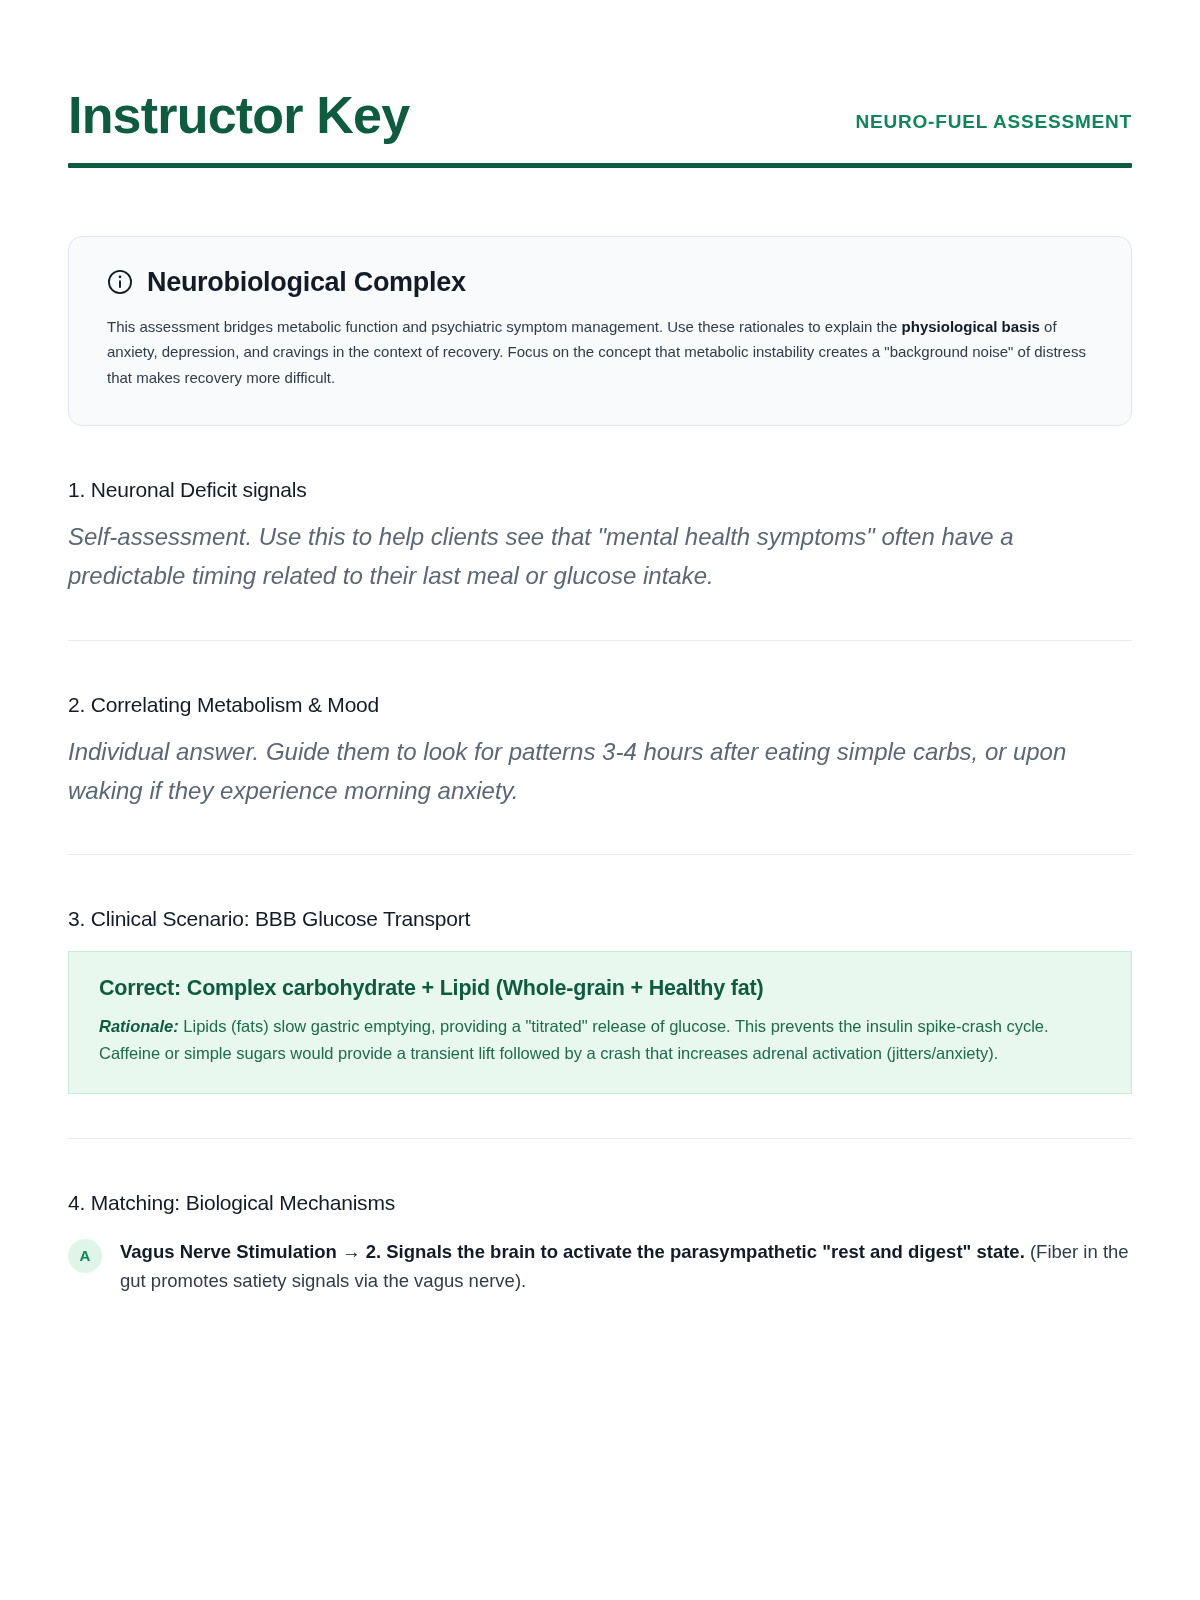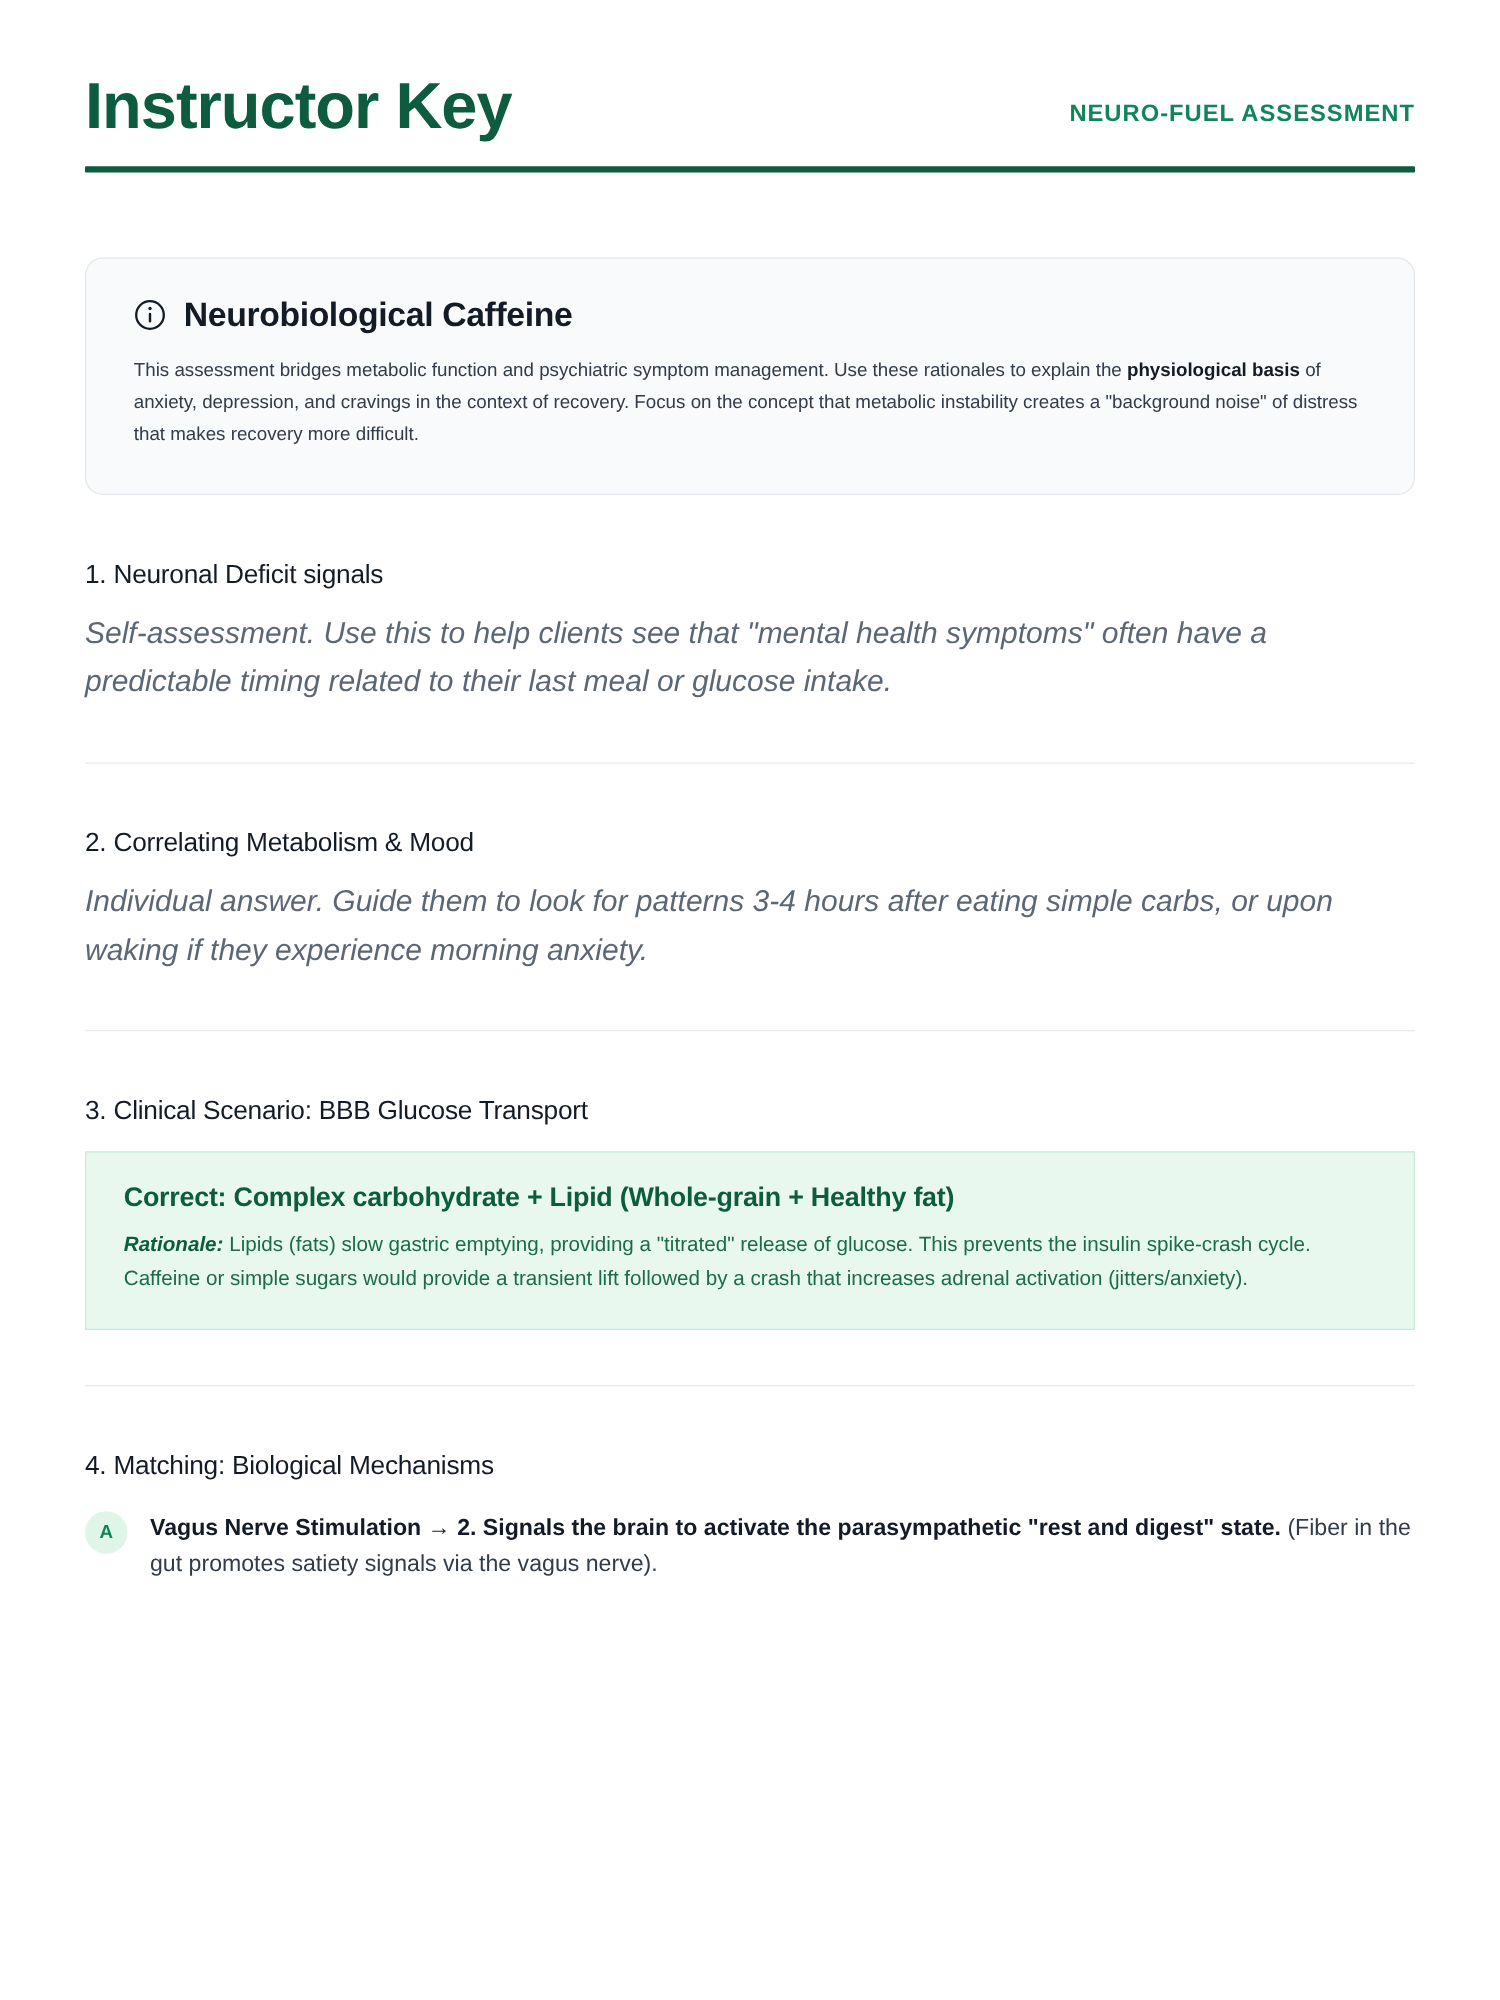--- a/index.html
+++ b/index.html
@@ -10,21 +10,21 @@
   }
   body {
     width: 1200px;
     min-height: 1600px;
     font-family: "Liberation Sans", sans-serif;
     color: #1a2230;
     -webkit-font-smoothing: antialiased;
   }
   .page {
     width: 1200px;
-    padding: 58px 68px 40px 68px;
+    padding: 88px 68px 40px 68px;
   }
 
   
   .header-row {
     display: flex;
     align-items: flex-end;
     justify-content: space-between;
     padding-bottom: 10px;
   }
   .doc-title {
@@ -166,21 +166,21 @@
   </div>
   <div class="header-rule"></div>
 
   <div class="context-card">
     <div class="context-head">
       <svg class="info-icon" viewBox="0 0 24 24">
         <circle cx="12" cy="12" r="10.2" fill="none" stroke="#131b27" stroke-width="1.7"></circle>
         <circle cx="12" cy="7.2" r="1.25" fill="#131b27"></circle>
         <rect x="11.1" y="10.3" width="1.8" height="7.2" rx="0.9" fill="#131b27"></rect>
       </svg>
-      <div class="context-title">Neurobiological Caffeine</div>
+      <div class="context-title">Neurobiological Complex</div>
     </div>
     <div class="context-body">
       <span>This assessment bridges metabolic function and psychiatric symptom management. Use these rationales to explain the </span><b>physiological basis</b><span> of anxiety, depression, and cravings in the context of recovery. Focus on the concept that metabolic instability creates a "background noise" of distress that makes recovery more difficult.</span>
     </div>
   </div>
 
   <div class="q-block">
     <div class="q-title">1. Neuronal Deficit signals</div>
     <div class="q-note">Self-assessment. Use this to help clients see that "mental health symptoms" often have a predictable timing related to their last meal or glucose intake.</div>
   </div>

